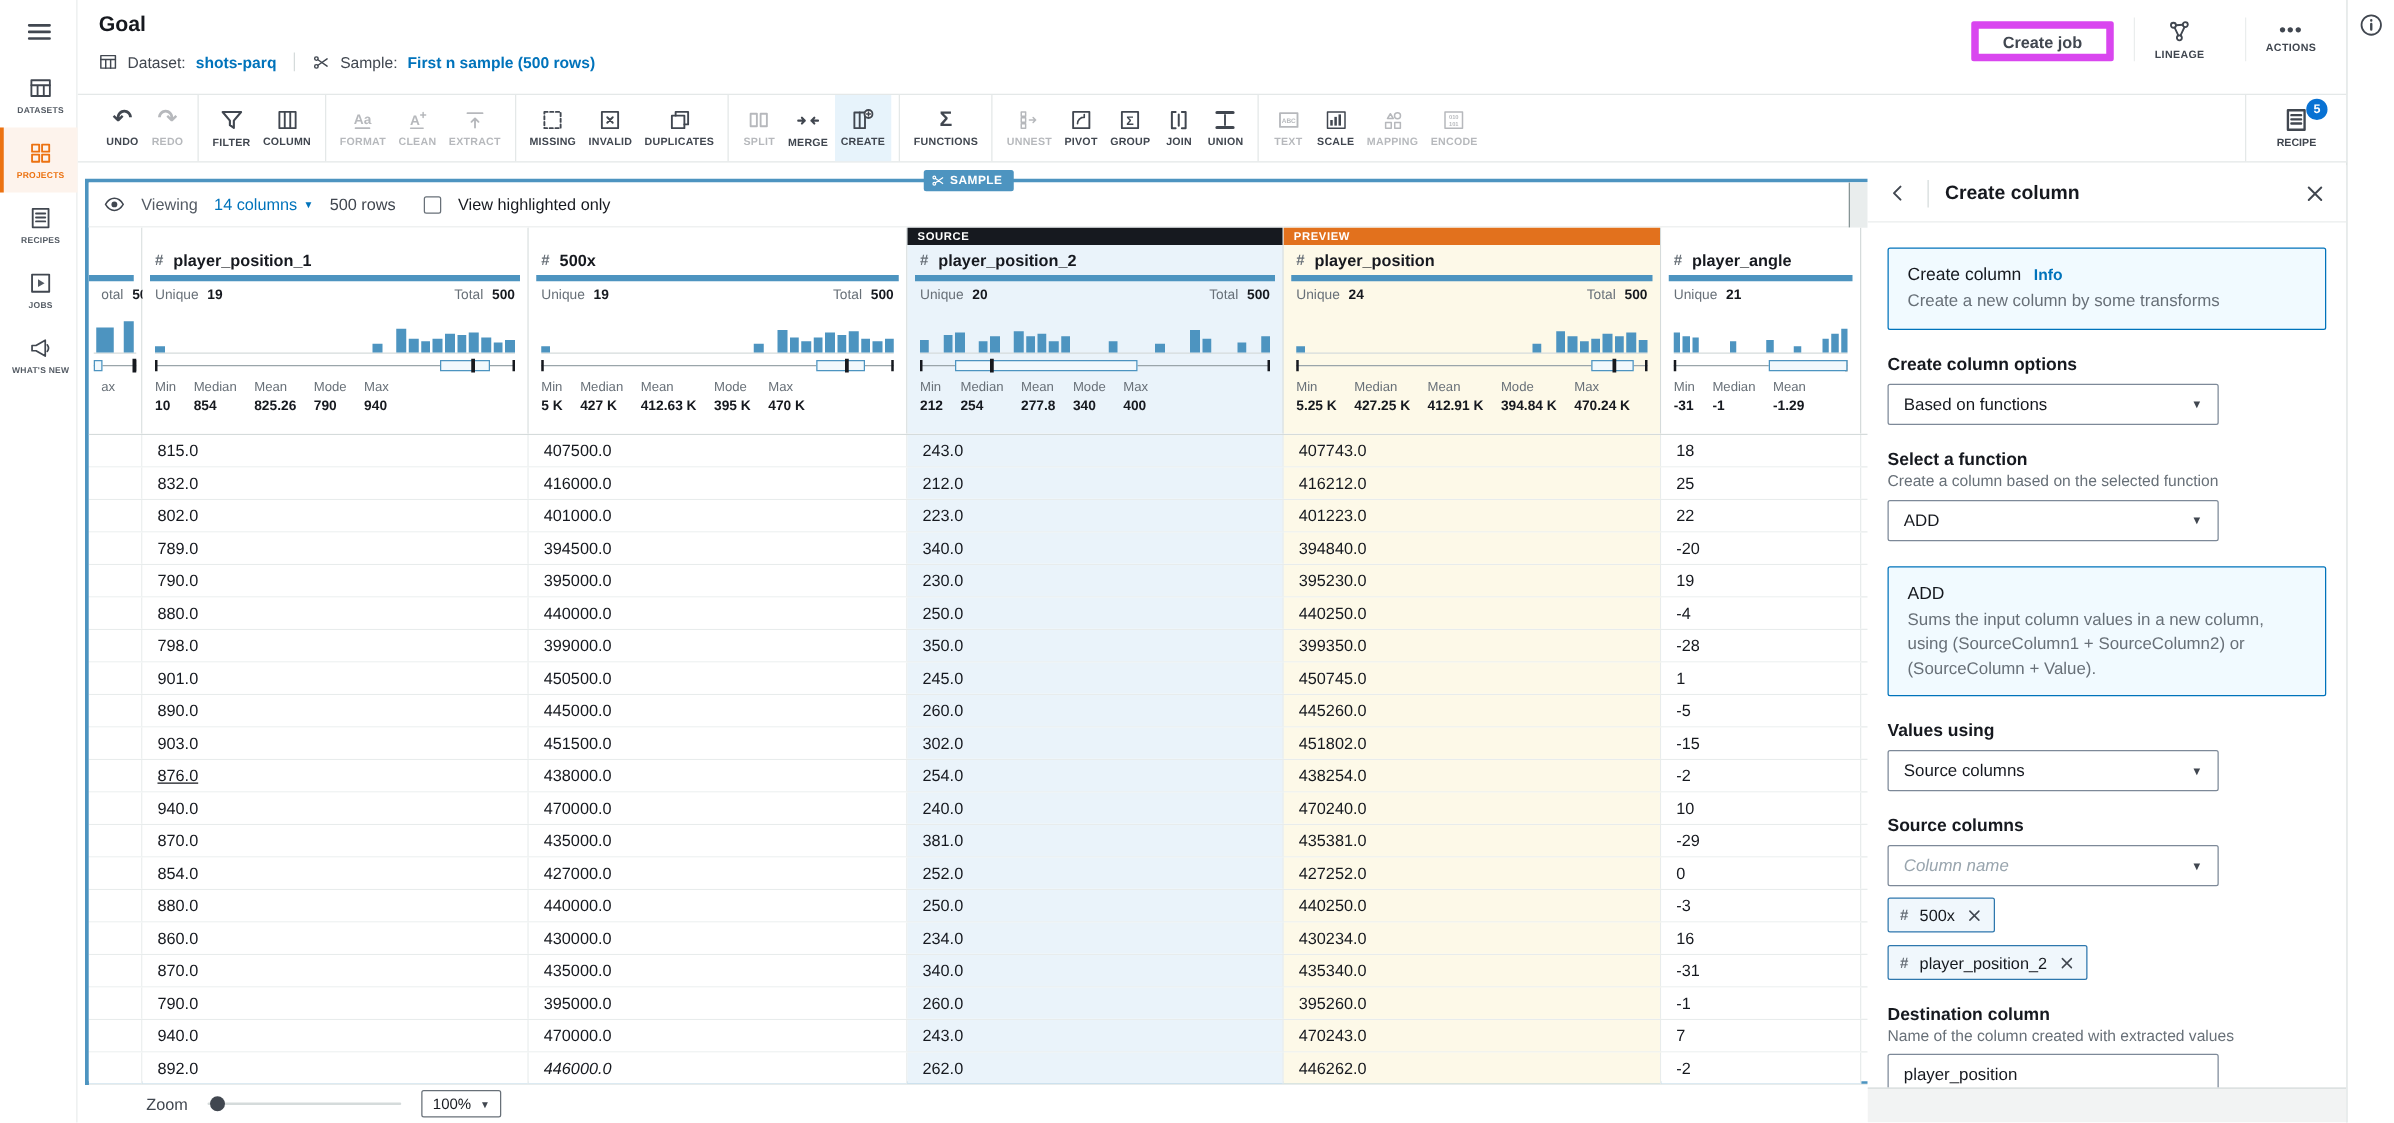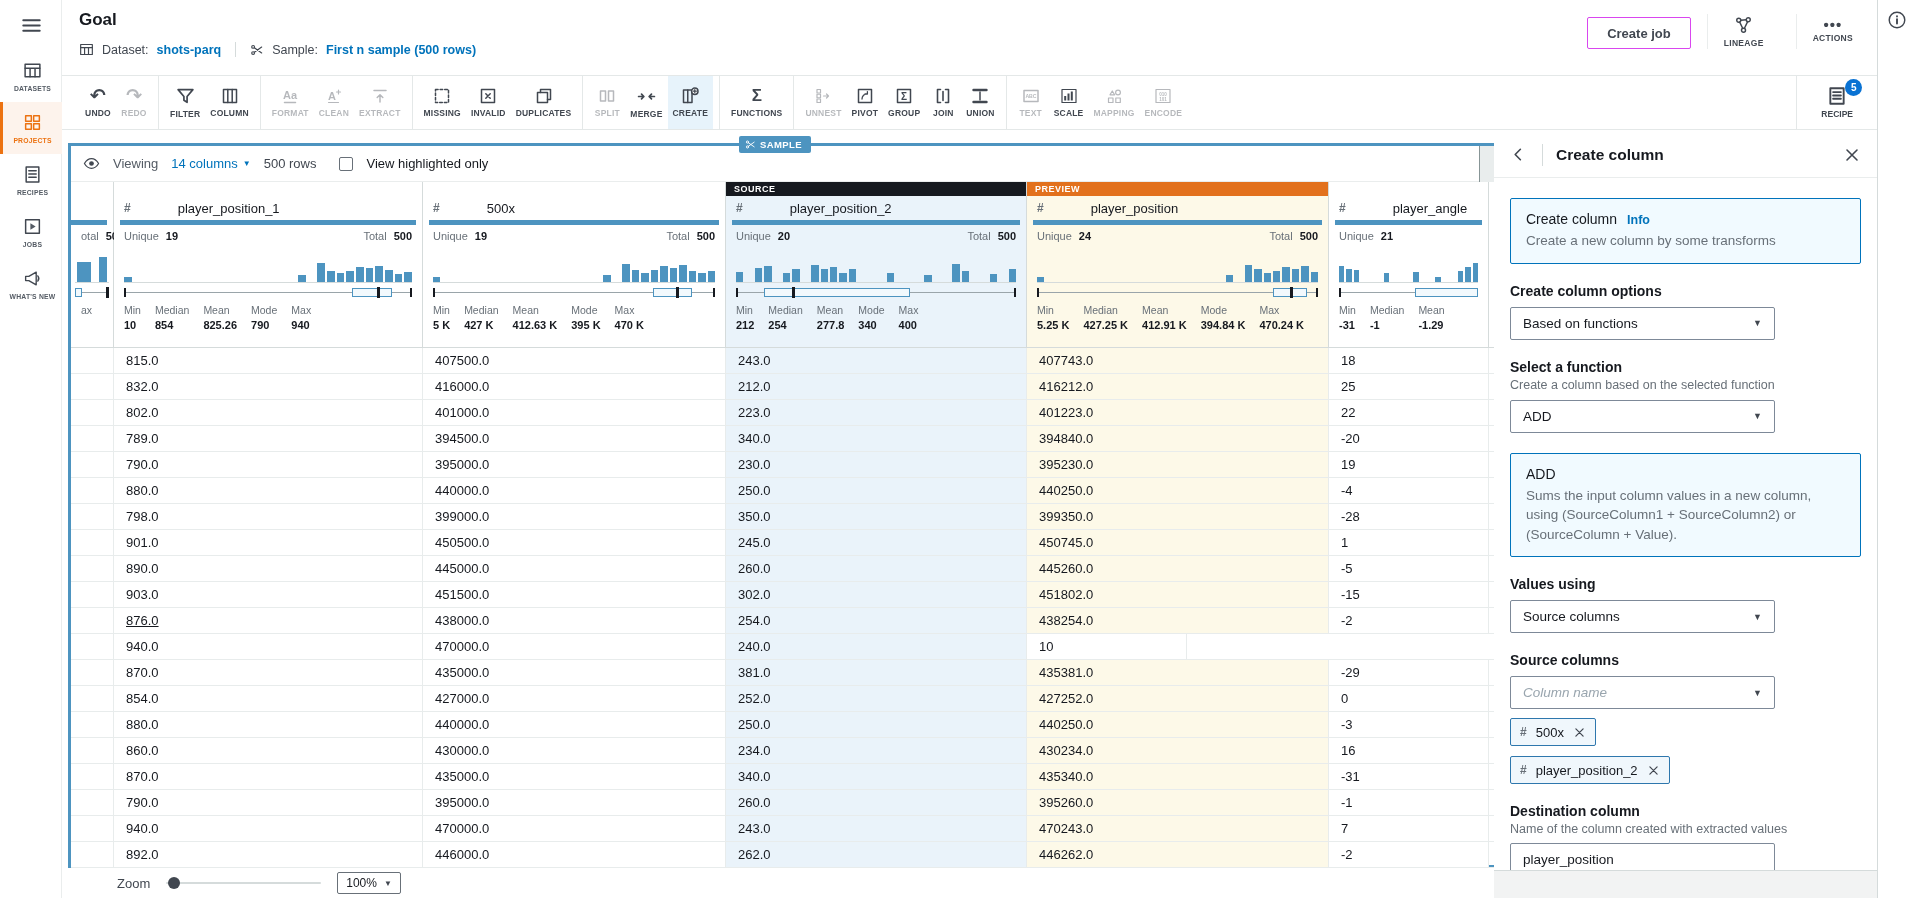--- a/index.html
+++ b/index.html
@@ -23,21 +23,21 @@
   .rail { position:absolute; right:0; top:0; width:38px; height:898px; border-left:1px solid #d5dbdb; background:#fff; }
   .rail .info-btn { margin:10px auto 0; width:20px; cursor:pointer; }
 
   
   .header { position:absolute; left:62px; top:0; right:38px; height:76px; border-bottom:1px solid #e4e8e8; background:#fff; }
   .page-title { position:absolute; left:17px; top:10px; font-size:17px; font-weight:600; }
   .crumb-row { position:absolute; left:17px; top:42px; display:flex; align-items:center; gap:8px; font-size:12.5px; color:#414750; }
   .crumb-row .blue { color:#0073bb; font-weight:600; cursor:pointer; }
   .vsep { width:1px; height:15px; background:#d5dbdb; margin:0 6px; }
   .hdr-right { position:absolute; right:8px; top:14px; display:flex; align-items:stretch; }
-  .create-job { border:1px solid #d946ef; border-radius:2px; background:#fff; color:#414750;
+  .create-job { border:6px solid #d946ef; border-radius:2px; background:#fff; color:#414750;
     font-weight:700; font-size:13px; padding:0 19px; height:32px; margin-top:3px; cursor:pointer;
     font-family:inherit; white-space:nowrap; }
   .hdr-tool { display:flex; flex-direction:column; align-items:center; gap:3px; padding:0 16px;
     border-left:1px solid #eaeded; margin-left:16px; cursor:pointer; justify-content:center; }
   .hdr-tool .tlabel { font-size:8.5px; font-weight:700; color:#414750; letter-spacing:.3px; }
   .dots { font-size:15px; font-weight:700; color:#414750; letter-spacing:1px; line-height:10px; }
 
   
   .toolbar { position:absolute; left:62px; top:76px; right:38px; height:54px; background:#fff;
     border-bottom:1px solid #e4e8e8; display:flex; align-items:center; padding-left:12px; }
@@ -82,21 +82,21 @@
   .grid-head { display:flex; height:166px; border-bottom:1px solid #d5dbdb; overflow:hidden; }
   .colh { flex:none; border-right:1px solid #d5dbdb; display:flex; flex-direction:column; background:#fff; cursor:pointer; }
   .colh.bg-blue { background:#eaf3fa; }
   .colh.bg-yellow { background:#fdf9e8; }
   .tagbar { height:14px; flex:none; display:flex; align-items:center; padding-left:8px;
     font-size:9px; font-weight:700; letter-spacing:.5px; color:#fff; }
   .tagbar.t-source { background:#16191f; }
   .tagbar.t-preview { background:#e2711d; }
   .namerow { height:24px; display:flex; align-items:center; gap:8px; padding:0 10px; }
   .hash { color:#687078; font-weight:700; font-size:12px; }
-  .colname { font-size:13px; font-weight:400; white-space:nowrap; overflow:hidden;margin-left:39px; }
+  .colname { font-size:13px; font-weight:700; white-space:nowrap; overflow:hidden; }
   .bluebar { height:5px; background:#4d94c0; margin:0 6px; flex:none; }
   .uniqrow { height:22px; display:flex; align-items:center; padding:0 10px; font-size:11px; color:#687078; }
   .uniqrow b { color:#16191f; margin-left:7px; font-size:11px; }
   .uniqrow .right { margin-left:auto; }
   .hist { height:36px; margin:0 10px; border-bottom:1px solid #d5dbdb; display:flex; align-items:flex-end; gap:2px; }
   .hist .bar { flex:1; background:#4d94c0; min-width:2px; }
   .hist.cutcol { justify-content:space-between; padding:0 2px; }
   .hist.cutcol .bar { flex:none; }
   .slider { position:relative; height:12px; margin:4px 10px 0; }
   .slider .track { position:absolute; left:0; right:0; top:5px; height:1px; background:#9aa5aa; }
@@ -1022,20 +1022,21 @@
         <div class="gcell" style="width: 303px;">438000.0</div>
         <div class="gcell bg-blue" style="width: 301px;">254.0</div>
         <div class="gcell bg-yellow" style="width: 302px;">438254.0</div>
         <div class="gcell" style="width: 160px;">-2</div>
       </div>
       <div class="grow">
         <div class="gcell" style="width: 43px;"></div>
         <div class="gcell" style="width: 309px;">940.0</div>
         <div class="gcell" style="width: 303px;">470000.0</div>
         <div class="gcell bg-blue" style="width: 301px;">240.0</div>
+        <div class="gcell bg-yellow" style="width: 302px;">470240.0</div>
         <div class="gcell" style="width: 160px;">10</div>
       </div>
       <div class="grow">
         <div class="gcell" style="width: 43px;"></div>
         <div class="gcell" style="width: 309px;">870.0</div>
         <div class="gcell" style="width: 303px;">435000.0</div>
         <div class="gcell bg-blue" style="width: 301px;">381.0</div>
         <div class="gcell bg-yellow" style="width: 302px;">435381.0</div>
         <div class="gcell" style="width: 160px;">-29</div>
       </div>
@@ -1083,21 +1084,21 @@
         <div class="gcell" style="width: 43px;"></div>
         <div class="gcell" style="width: 309px;">940.0</div>
         <div class="gcell" style="width: 303px;">470000.0</div>
         <div class="gcell bg-blue" style="width: 301px;">243.0</div>
         <div class="gcell bg-yellow" style="width: 302px;">470243.0</div>
         <div class="gcell" style="width: 160px;">7</div>
       </div>
       <div class="grow">
         <div class="gcell" style="width: 43px;"></div>
         <div class="gcell" style="width: 309px;">892.0</div>
-        <div class="gcell" style="width: 303px;">446000.0</div>
+        <div class="gcell" style="width: 303px; font-style: italic;">446000.0</div>
         <div class="gcell bg-blue" style="width: 301px;">262.0</div>
         <div class="gcell bg-yellow" style="width: 302px;">446262.0</div>
         <div class="gcell" style="width: 160px;">-2</div>
       </div>
     </div>
 </div>
 
 <div class="zoombar">
   <span class="zlabel">Zoom</span>
   <span class="ztrack">

